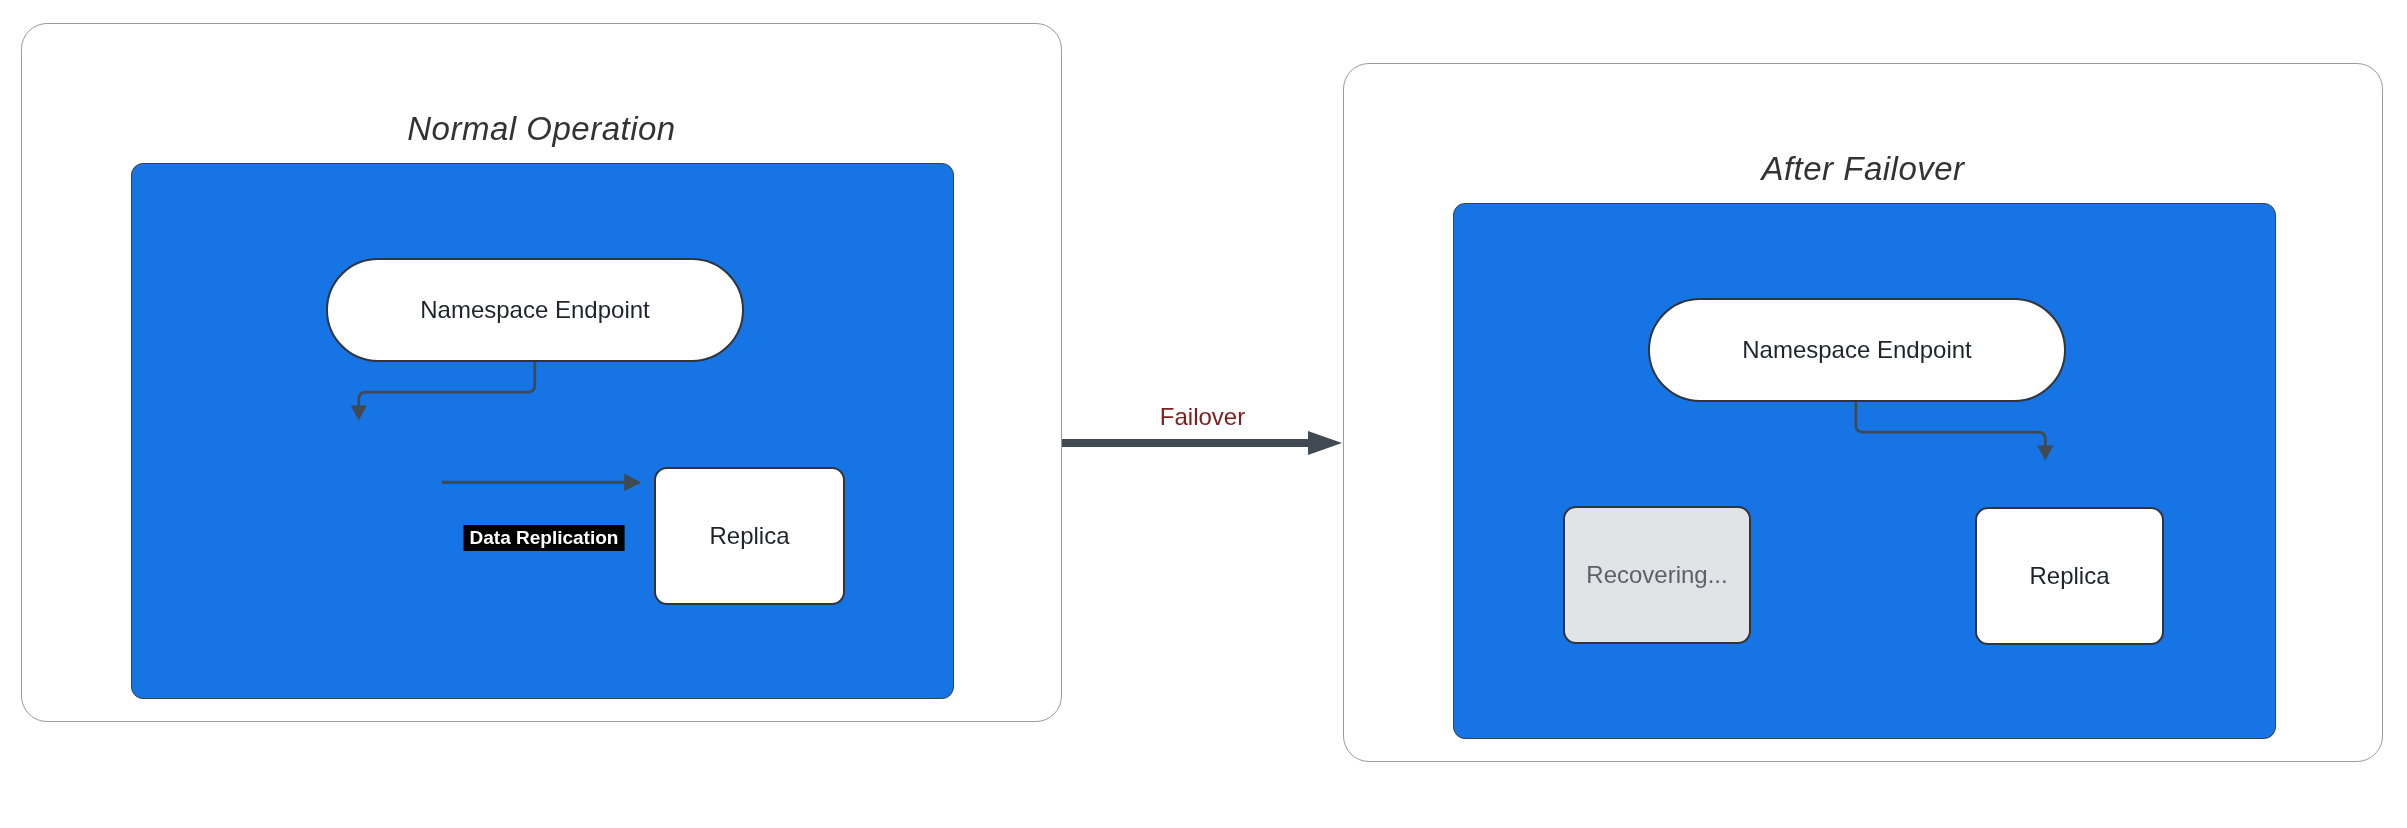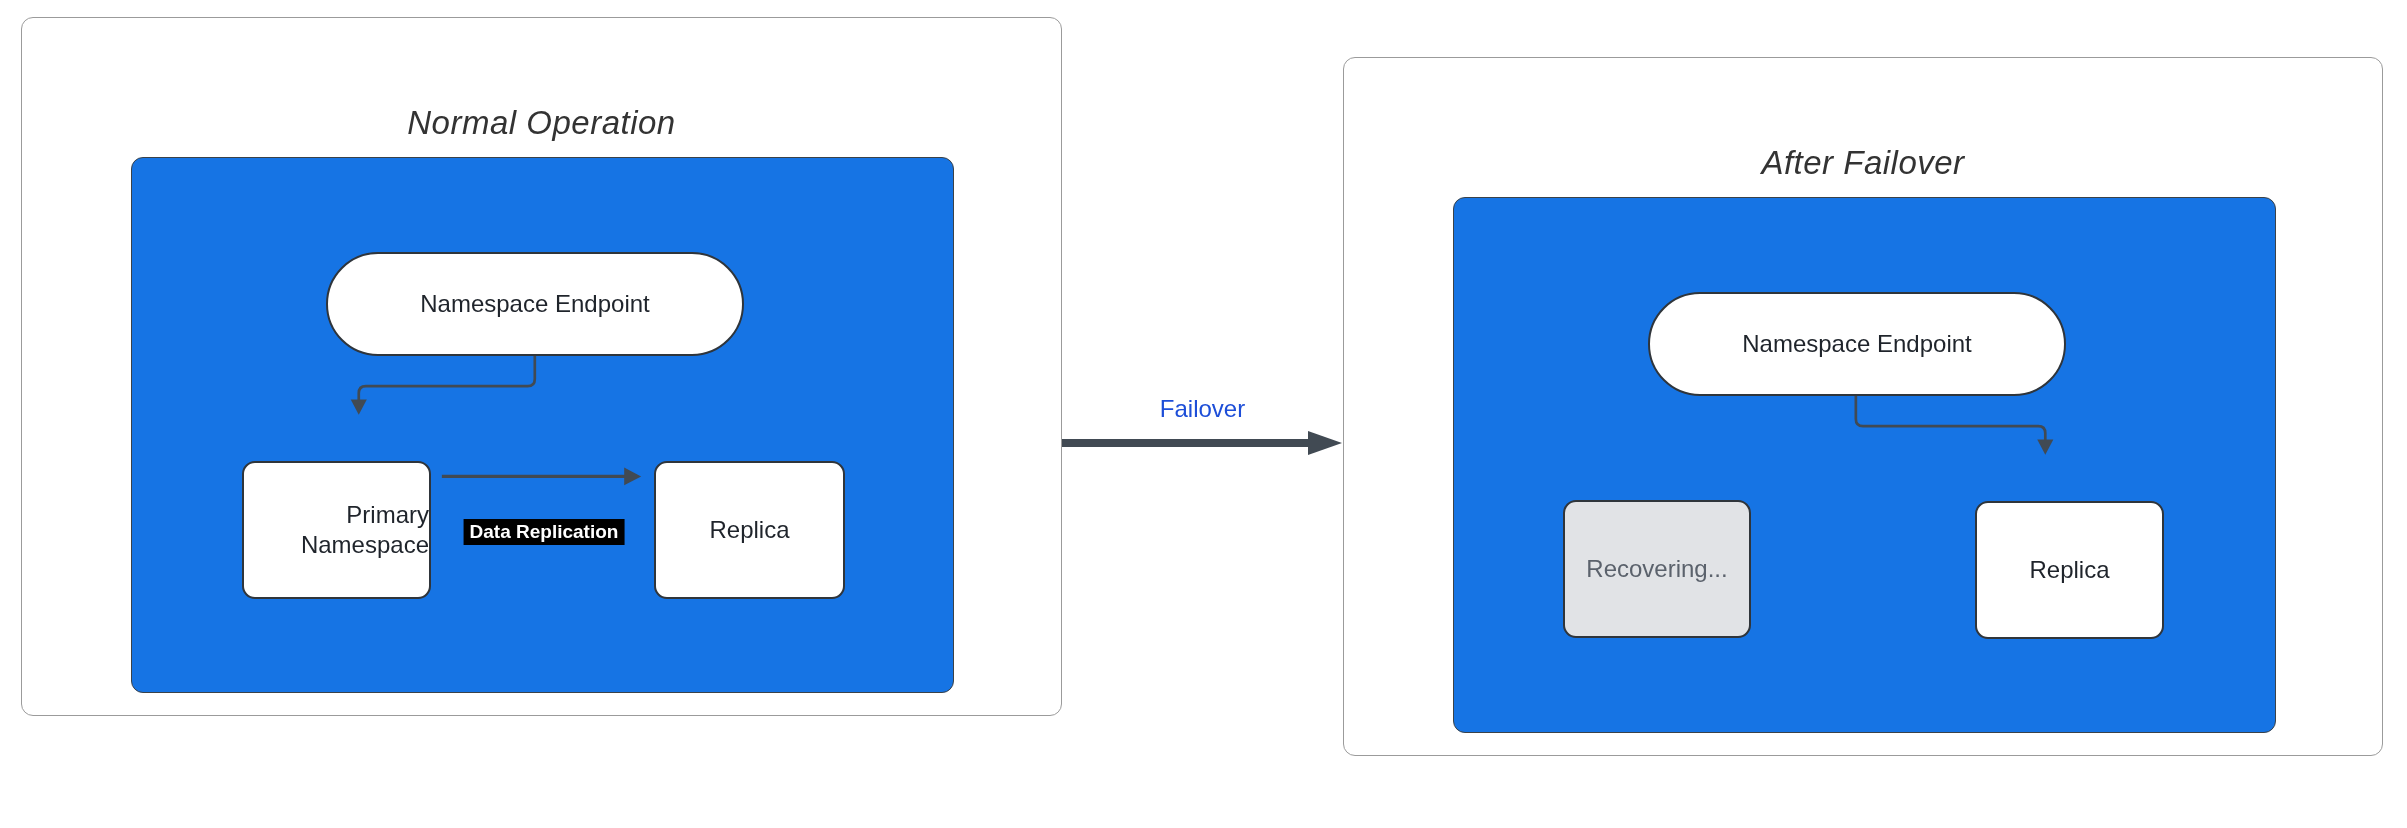--- a/index.html
+++ b/index.html
@@ -1,22 +1,22 @@
 <!DOCTYPE html>
 <html><head>
 <meta charset="utf-8">
 <style>
   html,body { margin:0; padding:0; background:#ffffff; }
   #canvas {
     position:relative; width:2407px; height:828px; background:#ffffff;
     font-family:"Liberation Sans", sans-serif; overflow:hidden;
   }
   .panel {
-    position:absolute; top:17px; height:699px; background:#ffffff;
-    border:1px solid #9b9b9b; border-radius:12px; box-sizing:border-box;
+    position:absolute; top:23px; height:699px; background:#ffffff;
+    border:1px solid #9b9b9b; border-radius:26px; box-sizing:border-box;
   }
   #panel-left  { left:21px;   width:1041px; }
   #panel-right { left:1343px; width:1040px;margin-top:40px; }
   .panel-title {
     position:absolute; top:86px; left:0; width:100%; text-align:center;
     font-style:italic; font-size:33px; color:#333333; letter-spacing:0.5px;
   }
   .cluster {
     position:absolute; left:109px; top:139px; width:823px; height:536px;
     background:#1674e4; border:1px solid #3b4248; border-radius:12px;
@@ -35,22 +35,22 @@
                     background:#e1e3e6; color:#5b626c; }
   .box-replica-r  { left:631px; top:443px; }
   .edges { position:absolute; left:0; top:0; width:100%; height:100%; pointer-events:none; }
   .edge-label {
     position:absolute; left:522px; top:514px; transform:translate(-50%,-50%);
     background:#000000; color:#ffffff; font-weight:bold; font-size:19px;
     padding:2px 6px; white-space:nowrap;
   }
   #failover-group { position:absolute; left:1062px; top:395px; width:281px; height:70px; }
   #failover-label {
-    position:absolute; left:0; top:0; width:100%; text-align:center;
-    font-size:24px; color:#1d4ed8;
+    position:absolute; left:0; top:8px; width:100%; text-align:center;
+    font-size:24px; color:#7f1d1d;
   }
   #failover-svg { position:absolute; left:0; top:30px; width:281px; height:40px; }
 </style>
 </head>
 <body>
 
 <div id="canvas">
 
   <div class="panel" id="panel-left">
     <div class="panel-title">Normal Operation</div>
@@ -65,23 +65,20 @@
       </g>
 
       <g>
         <line x1="409" y1="513" x2="614" y2="513" stroke="#414a53" stroke-width="3.5"></line>
         <polygon points="613,503 613,523 632,513" fill="#414a53"></polygon>
       </g>
     </svg>
 
     <div class="node stadium">
       <span>Namespace Endpoint</span>
-    </div>
-    <div class="node box box-primary">
-      <span>Primary Namespace</span>
     </div>
     <div class="node box box-replica-l">
       <span>Replica</span>
     </div>
 
     <div class="edge-label">Data Replication</div>
   </div>
 
   <div id="failover-group">
     <div id="failover-label">Failover</div>

